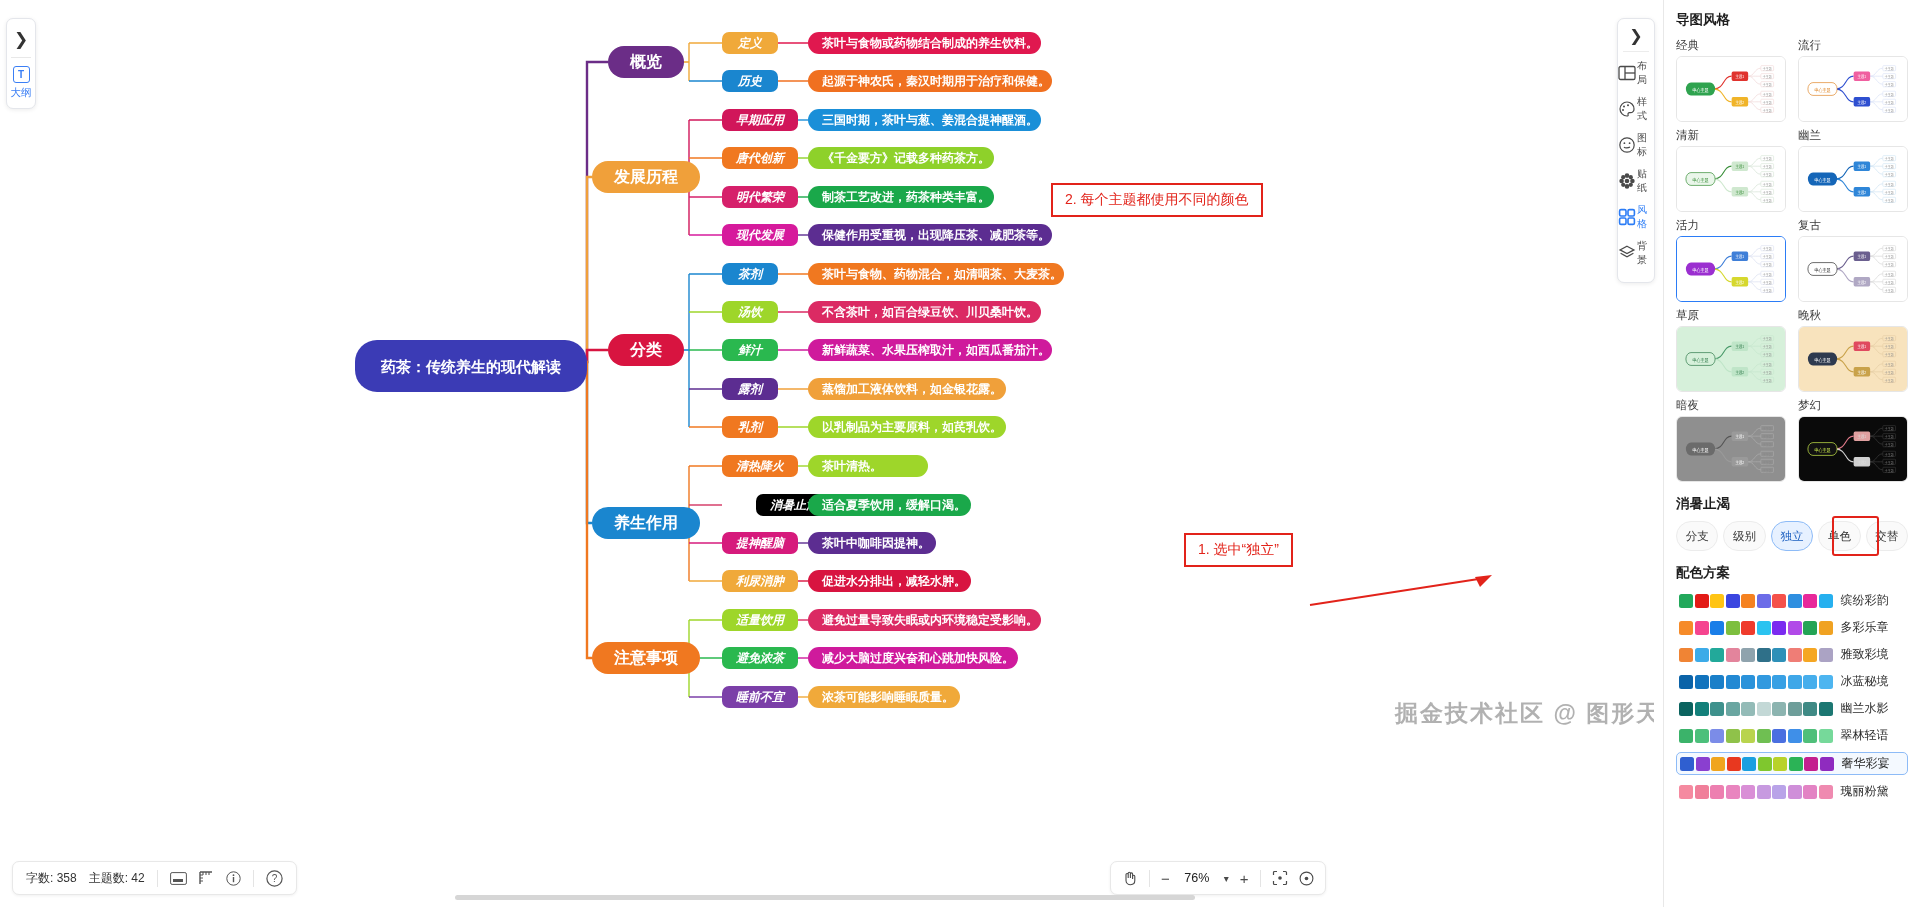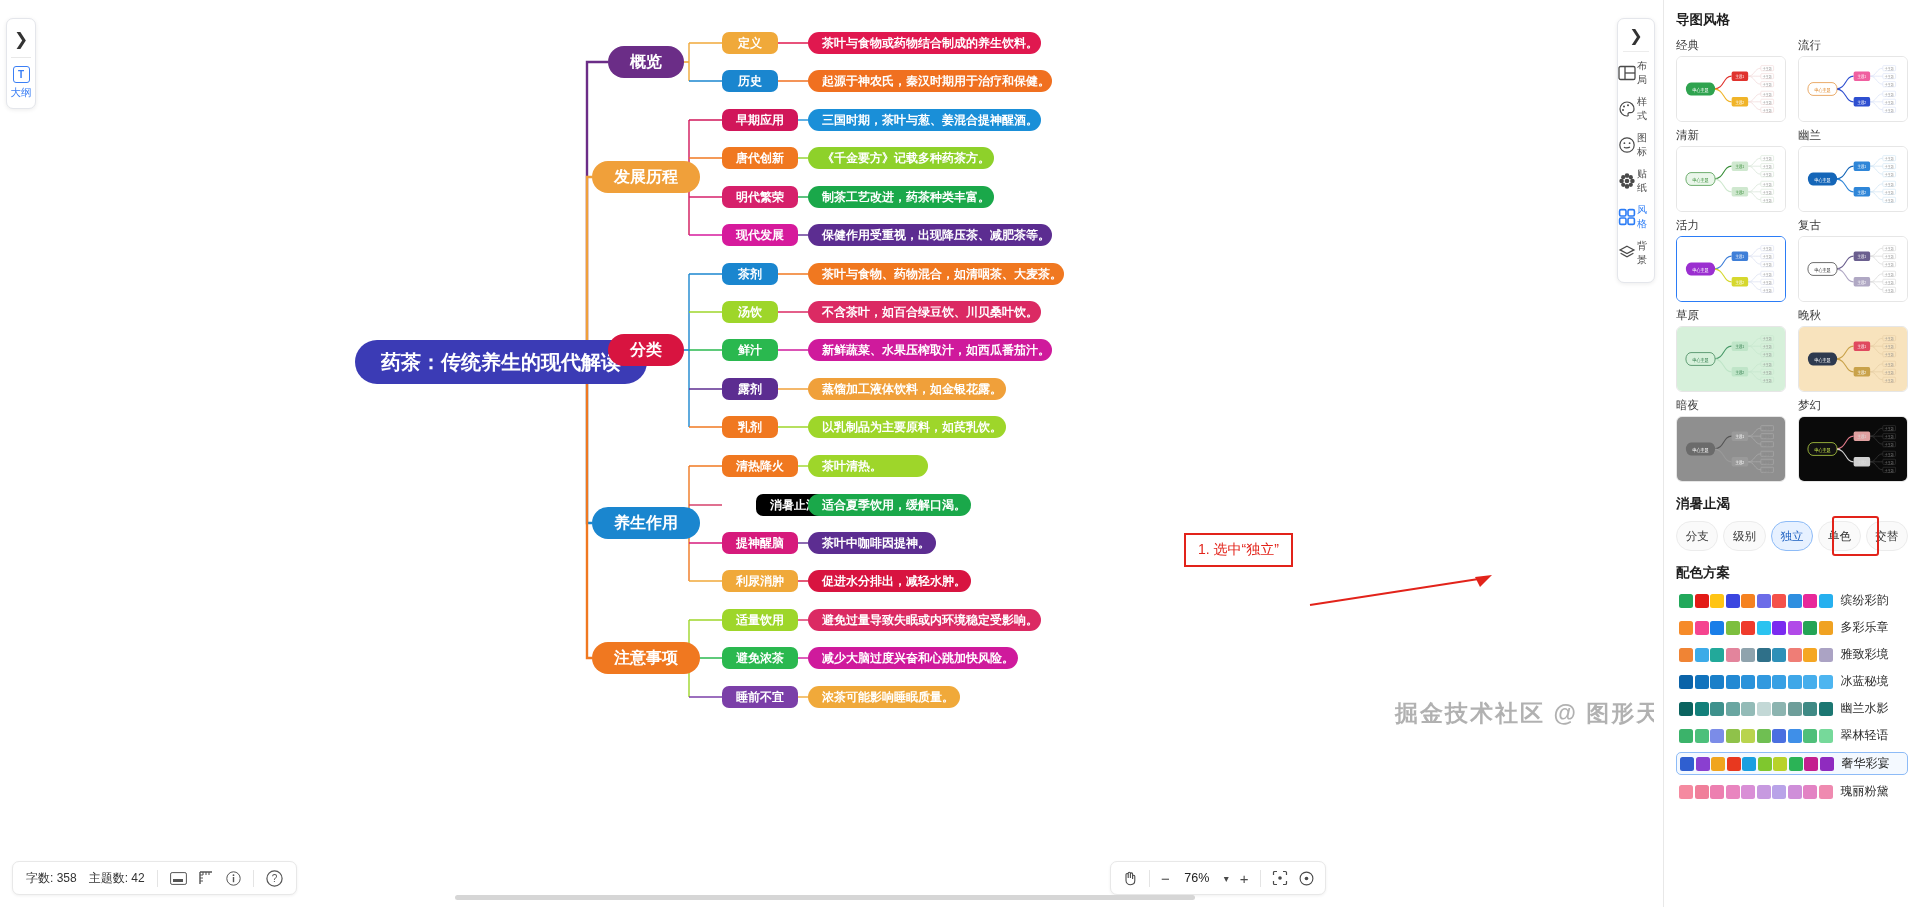--- a/index.html
+++ b/index.html
@@ -11,25 +11,25 @@
 
   
   #canvas { position:absolute; left:0; top:0; width:1654px; height:907px; background:#fff; overflow:hidden; }
   #svg-links { position:absolute; left:0; top:0; width:1654px; height:907px; pointer-events:none; }
 
   .node {
     position:absolute; display:flex; align-items:center; justify-content:center;
     color:#fff; font-weight:bold; white-space:nowrap; line-height:1;
   }
   .node.root {
-    border-radius:22px; font-size:20px; padding:0 26px; height:44px;
+    border-radius:22px; font-size:15px; padding:0 26px; height:52px;
     background:#3b3bb5;
   }
   .node.lvl1 { border-radius:16px; font-size:16px; height:32px; padding:0 22px; }
-  .node.lvl2 { border-radius:7px; font-size:12px; height:22px; padding:0 14px; min-width:56px; }
+  .node.lvl2 { border-radius:7px; font-size:12px; height:22px; padding:0 14px; min-width:56px;font-style:italic; }
   .node.lvl3 { border-radius:11px; font-size:12px; height:22px; padding:0 14px; justify-content:flex-start; }
 
   
   #left-rail {
     position:absolute; left:6px; top:18px; width:30px;
     background:#fff; border:1px solid #e4e6eb; border-radius:7px;
     box-shadow:0 1px 4px rgba(0,0,0,.08);
     display:flex; flex-direction:column; align-items:center;
     padding:6px 0 8px 0;
   }
@@ -306,20 +306,21 @@
         <span>减少大脑过度兴奋和心跳加快风险。</span>
       </div>
       <div class="node lvl2" style="left: 722px; top: 686px; background: rgb(123, 63, 168); width: 76px;">
         <span>睡前不宜</span>
       </div>
       <div class="node lvl3" style="left: 808px; top: 686px; background: rgb(240, 169, 58); width: 151.6px; padding-left: 14px;">
         <span>浓茶可能影响睡眠质量。</span>
       </div>
     </div>
 
+  <div class="ann" id="ann2" style="left:1051px; top:183px;">2. 每个主题都使用不同的颜色</div>
   <div class="ann" id="ann1" style="left:1184px; top:533px;">1. 选中“独立”</div>
   <svg id="ann-arrow" width="200" height="40">
     <line x1="10" y1="30" x2="185" y2="3" stroke="#e2231a" stroke-width="2"></line>
     <polygon points="192,0 175,2 180,12" fill="#e2231a"></polygon>
   </svg>
 
   <div id="watermark">掘金技术社区 @ 图形天下</div>
 </div>
 
 <div id="left-rail">

